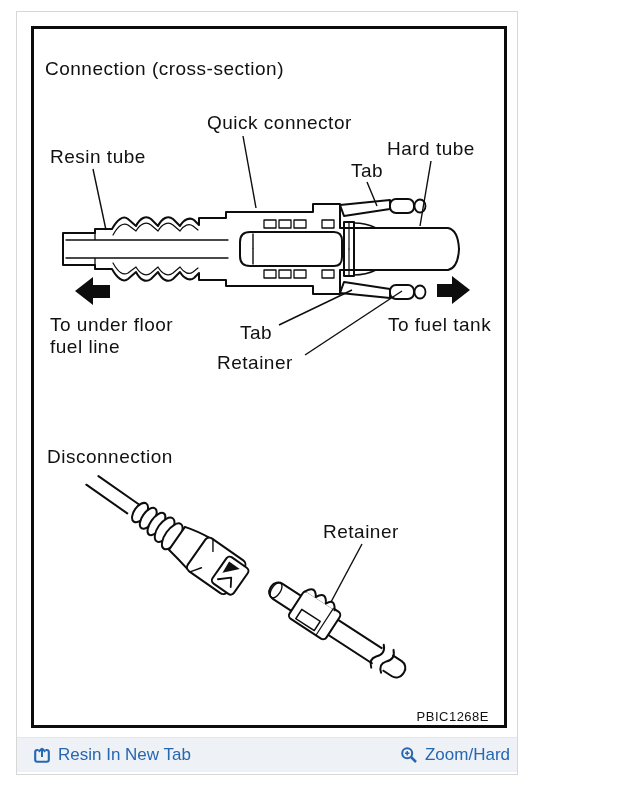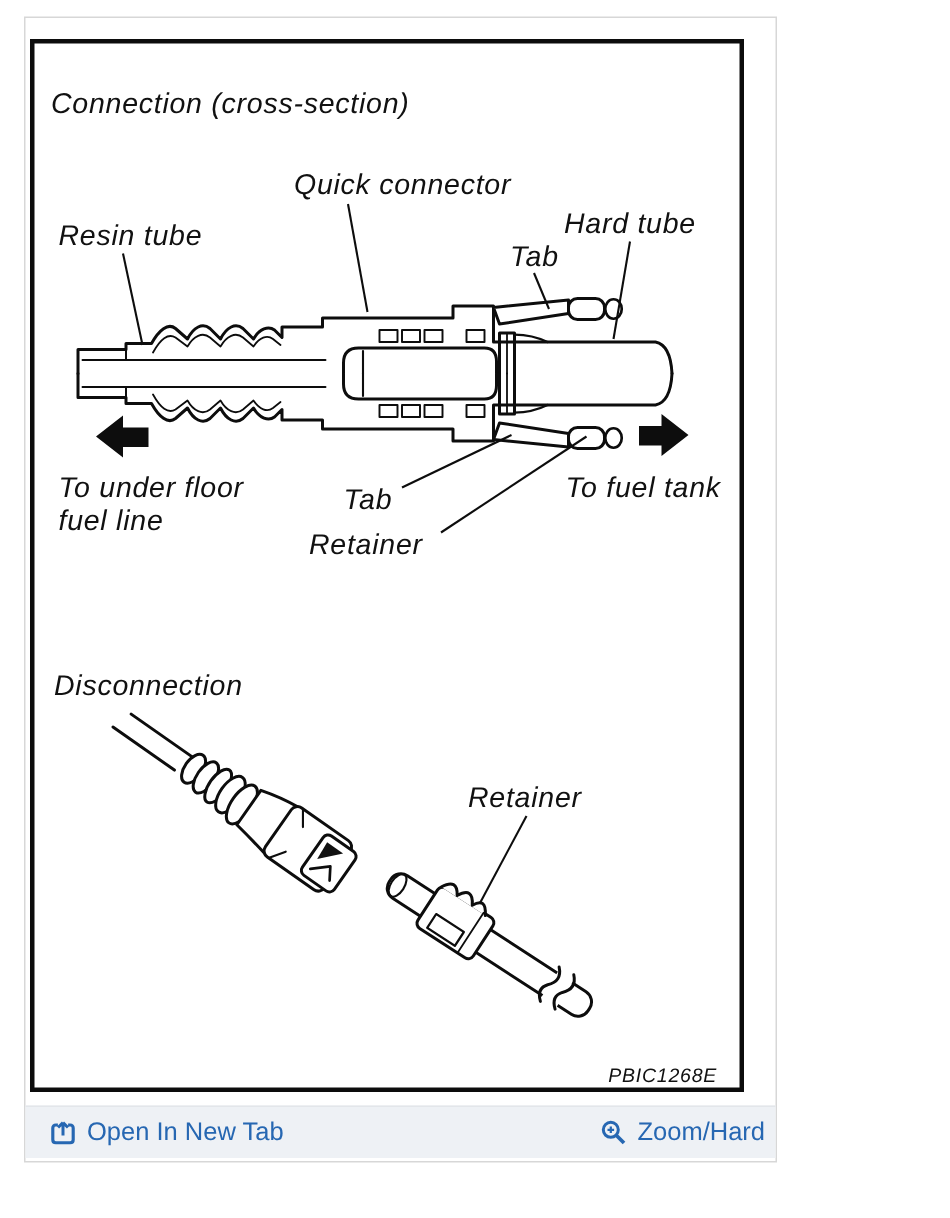--- a/index.html
+++ b/index.html
@@ -1,20 +1,20 @@
 <!DOCTYPE html>
 <html><head>
 <meta charset="utf-8">
 <style>
   html,body{margin:0;padding:0;background:#ffffff;}
   body{width:633px;height:812px;position:relative;font-family:"Liberation Sans",sans-serif;}
   .panel{position:absolute;left:16px;top:11px;width:502px;height:764px;background:#fff;
          border:1px solid #d7d7d7;box-sizing:border-box;}
-  .diagram-box{position:absolute;left:3px;top:14px;width:476px;height:702px;
-         border:3px solid #0c0c0c;box-sizing:border-box;background:#fff;font-style:italic;}
+  .diagram-box{position:absolute;left:14px;top:14px;width:476px;height:702px;
+         border:3px solid #0c0c0c;box-sizing:border-box;background:#fff;}
   .diagram-box svg{display:block;width:470px;height:696px;}
   svg text{font-family:"Liberation Sans",sans-serif;font-size:19px;fill:#111;letter-spacing:0.5px;}
   svg text.code{font-size:13px;letter-spacing:0.5px;}
   .footer{position:absolute;left:0;right:0;bottom:2px;height:35px;background:#eef1f5;
          border-top:1px solid #e3e6ea;display:flex;justify-content:space-between;align-items:center;
          padding:0 7px 0 16px;box-sizing:border-box;}
   .link{display:flex;align-items:center;gap:7px;color:#2667b2;font-size:17px;text-decoration:none;cursor:pointer;}
   .link svg{width:18px;height:18px;stroke:currentColor;}
 </style>
 </head>
@@ -116,21 +116,21 @@
       <text x="489" y="721" text-anchor="end" class="code">PBIC1268E</text>
     </svg>
   </div>
 
   <div class="footer">
     <a class="link">
       <svg viewBox="0 0 18 18" fill="none">
         <path stroke-width="2.1" d="M5.6,4 H4.2 C3,4 2.2,4.8 2.2,6 V13.8 C2.2,15 3,15.8 4.2,15.8 H13.8 C15,15.8 15.8,15 15.8,13.8 V6 C15.8,4.8 15,4 13.8,4 H12.4"></path>
         <path stroke-width="2" d="M9,11 V2.4 M9,2.4 L5.7,5.7 M9,2.4 L12.3,5.7"></path>
       </svg>
-      <span>Open In New Tab</span>
+      <span>Resin In New Tab</span>
     </a>
     <a class="link">
       <svg viewBox="0 0 18 18" fill="none">
         <circle cx="7.2" cy="7.2" r="5" stroke-width="2"></circle>
         <path d="M11,11 L16,16" stroke-width="2.5"></path>
         <path d="M7.2,5 V9.4 M5,7.2 H9.4" stroke-width="1.5"></path>
       </svg>
       <span>Zoom/Hard</span>
     </a>
   </div>

